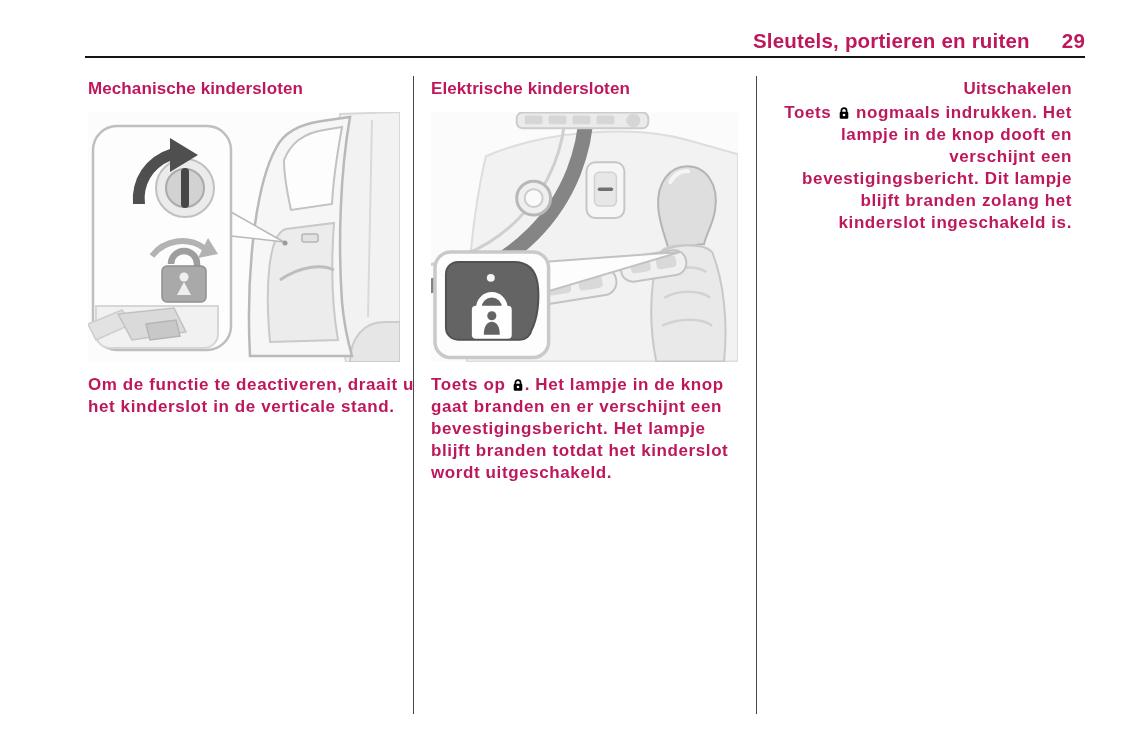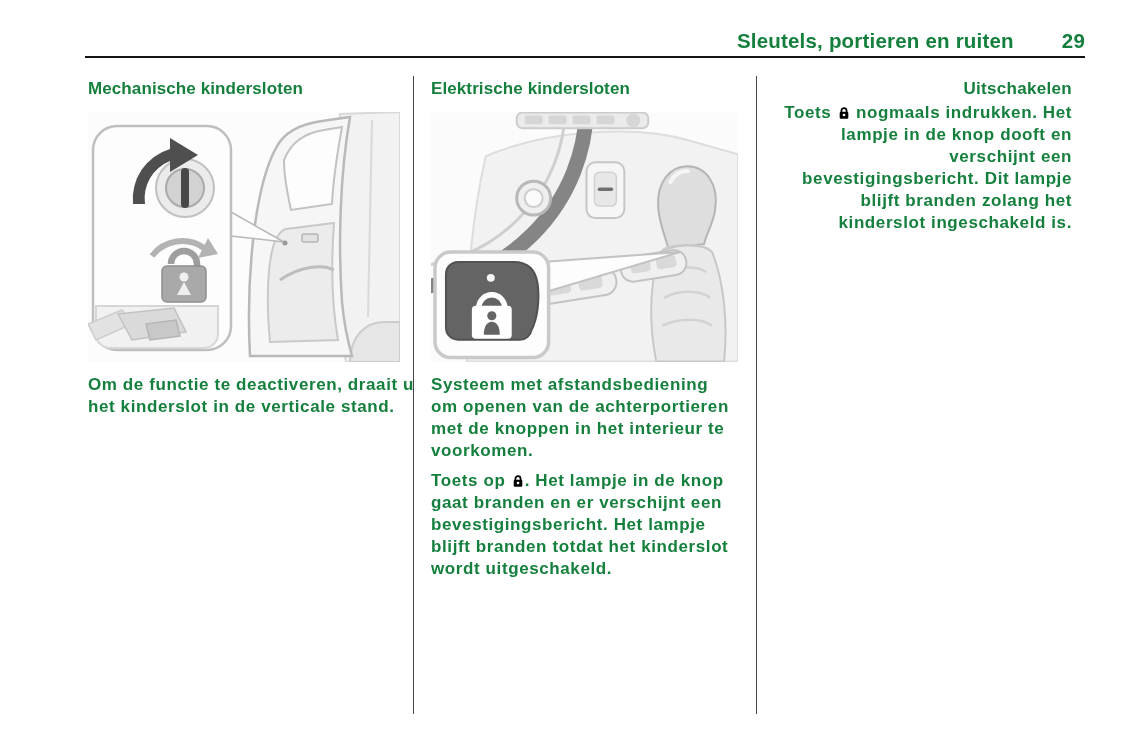--- a/index.html
+++ b/index.html
@@ -1,26 +1,26 @@
 <!DOCTYPE html>
 <html lang="nl"><head>
 <meta charset="utf-8">
 <style>
   html,body{margin:0;padding:0;background:#ffffff;}
   .page{
     position:relative;width:1123px;height:750px;background:#ffffff;
-    font-family:"Liberation Sans","DejaVu Sans",sans-serif;color:#15803d;
+    font-family:"Liberation Sans","DejaVu Sans",sans-serif;color:#be185d;
     overflow:hidden;
   }
   .pagehead{
     position:absolute;top:29px;left:85px;width:1000px;
     display:flex;justify-content:flex-end;align-items:baseline;
     font-weight:bold;font-size:20.5px;letter-spacing:0.2px;
   }
-  .hnum{margin-left:48px;}
+  .hnum{margin-left:32px;}
   .hrule{position:absolute;top:56px;left:85px;width:1000px;height:2px;background:#141414;}
   .vdiv{position:absolute;top:76px;height:638px;width:1px;background:#464646;}
   .vdiv1{left:413px;}
   .vdiv2{left:756px;}
   .col{position:absolute;top:77px;}
   .col1{left:88px;width:330px;}
   .col2{left:431px;width:307px;}
   .col3{left:772px;width:300px;text-align:right;}
   h2{font-size:17px;line-height:24px;margin:0;font-weight:bold;letter-spacing:0.1px;}
   h3{font-size:17px;line-height:22px;margin:14px 0 0 0;font-weight:bold;letter-spacing:0.3px;}
@@ -140,21 +140,20 @@
         <path d="M15 162 a12 12 0 0 1 12 -12 h56 c14 0 22 8 24 22 c2 16 0 34 -6 46 a12 12 0 0 1 -12 10 h-62 a12 12 0 0 1 -12 -12 Z" fill="#646464" stroke="#525252" stroke-width="2"></path>
         <circle cx="60" cy="166" r="4" fill="#f5f5f5"></circle>
 
         <path d="M48 196 a13 13 0 0 1 26 0" fill="none" stroke="#ffffff" stroke-width="5.5"></path>
         <rect x="41" y="194" width="40" height="33" rx="4" fill="#ffffff"></rect>
         <circle cx="61" cy="204" r="4.6" fill="#646464"></circle>
         <path d="M61 210 c-5 0 -8 5 -8 13 h16 c0 -8 -3 -13 -8 -13 Z" fill="#646464"></path>
       </svg>
     </figure>
 
-    <p>Systeem met afstandsbediening om openen van de achterportieren met de knoppen in het interieur te voorko­men.</p>
 
     <p class="iconpara"><span>Toets op </span><span class="lock"><svg width="12" height="14" viewBox="0 0 12 14" xmlns="http://www.w3.org/2000/svg">
             <path d="M3.4 6 V4.8 a2.6 2.6 0 0 1 5.2 0 V6" fill="none" stroke="#000" stroke-width="1.7"></path>
             <rect x="1.7" y="5.8" width="8.6" height="7" rx="1.2" fill="#000"></rect>
             <circle cx="6" cy="9" r="1.3" fill="#fff"></circle>
           </svg></span><span>. Het lampje in de knop gaat branden en er verschijnt een bevesti­gingsbericht. Het lampje blijft branden totdat het kinderslot wordt uitgescha­keld.</span></p>
   </section>
 
   <section class="col col3">
     <h3>Uitschakelen</h3>

